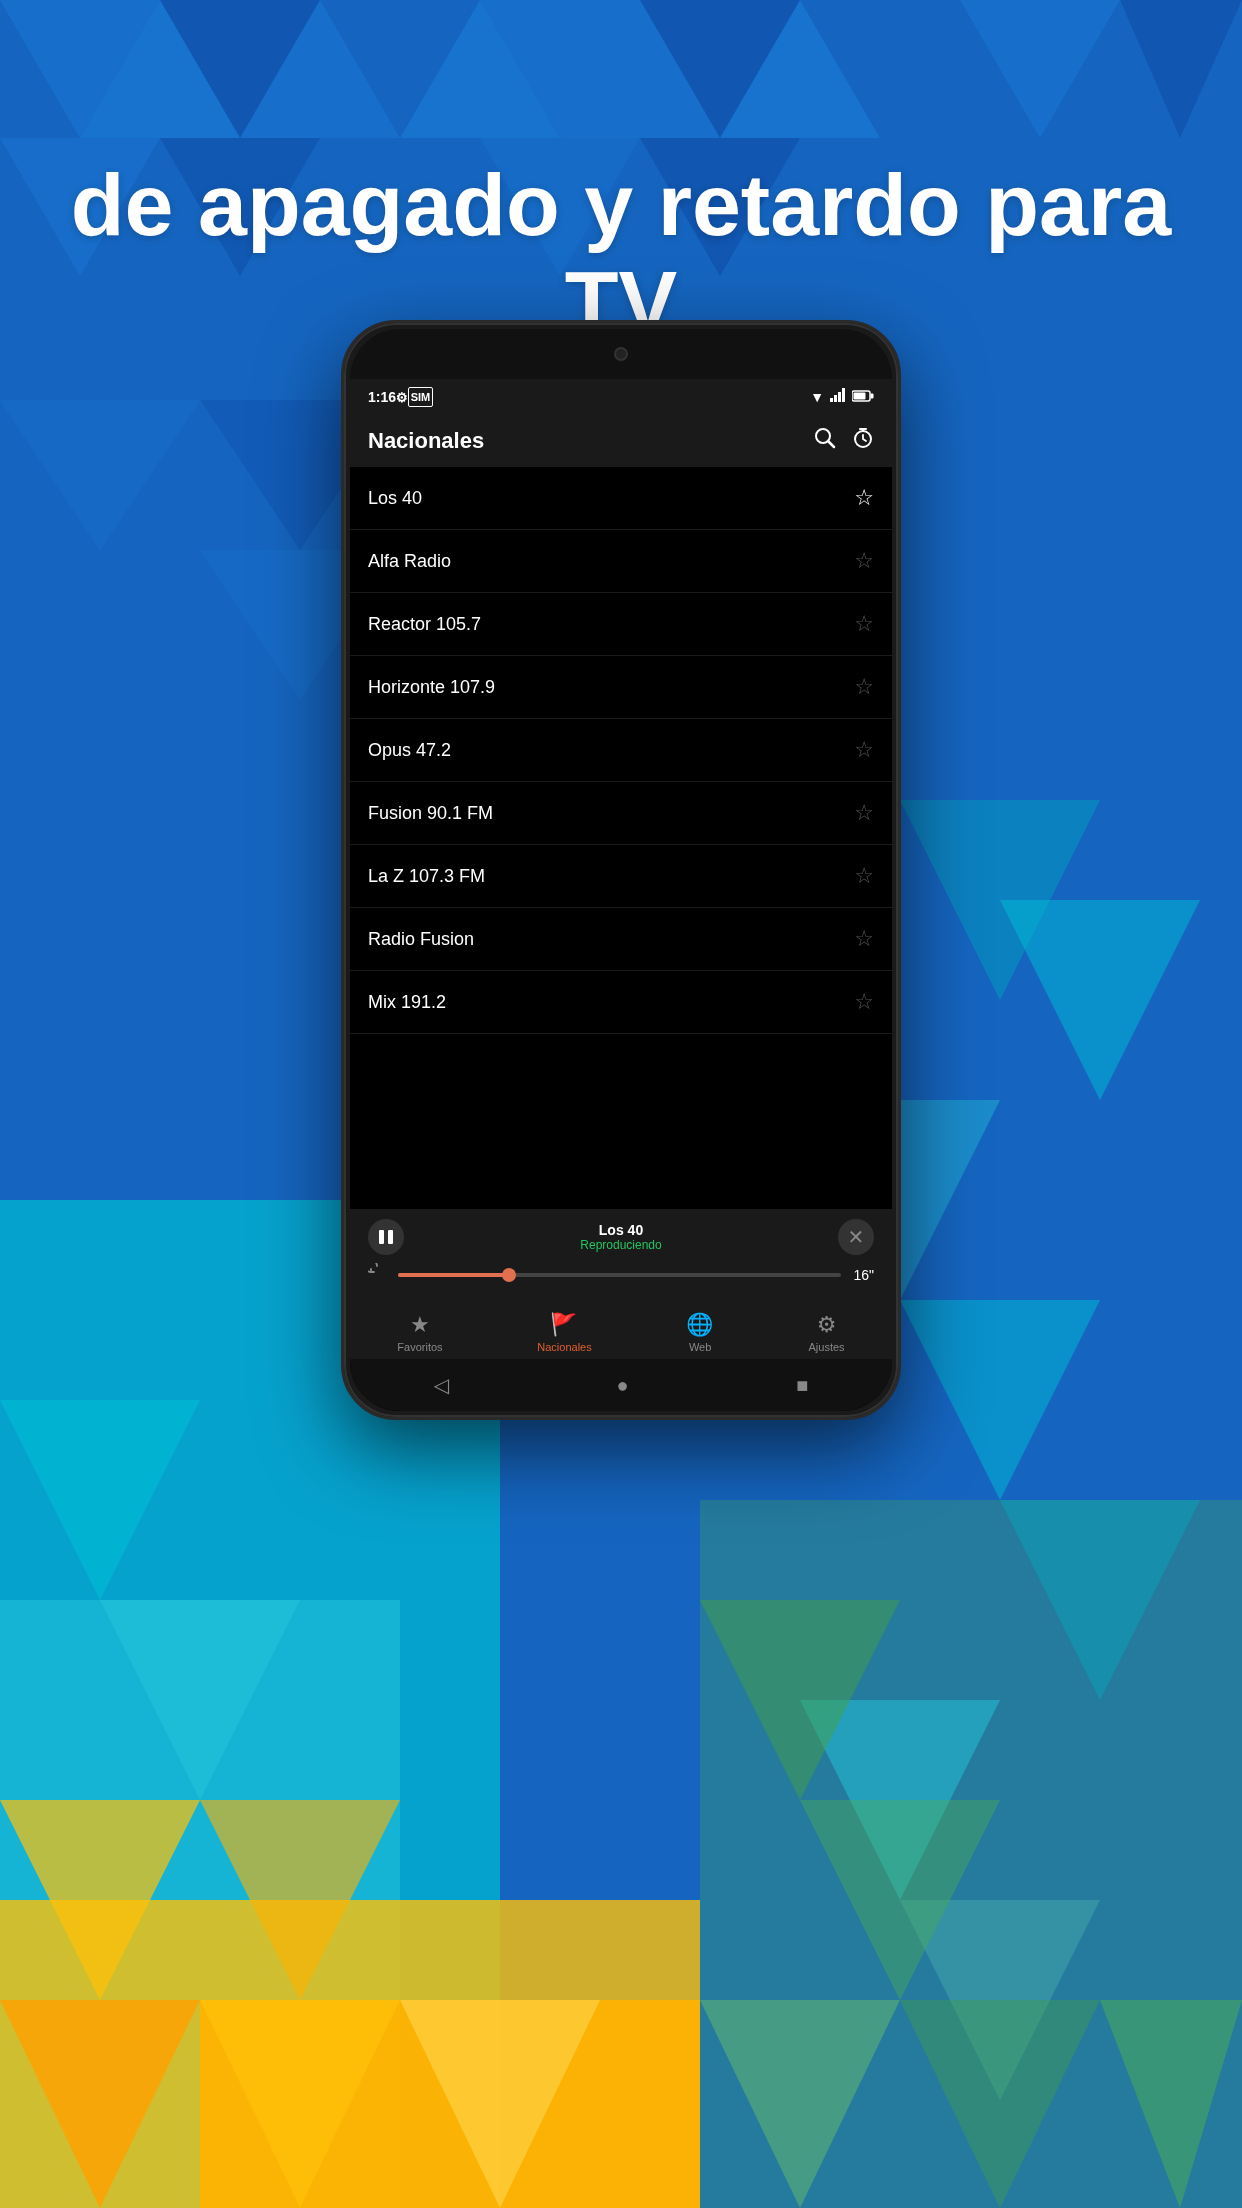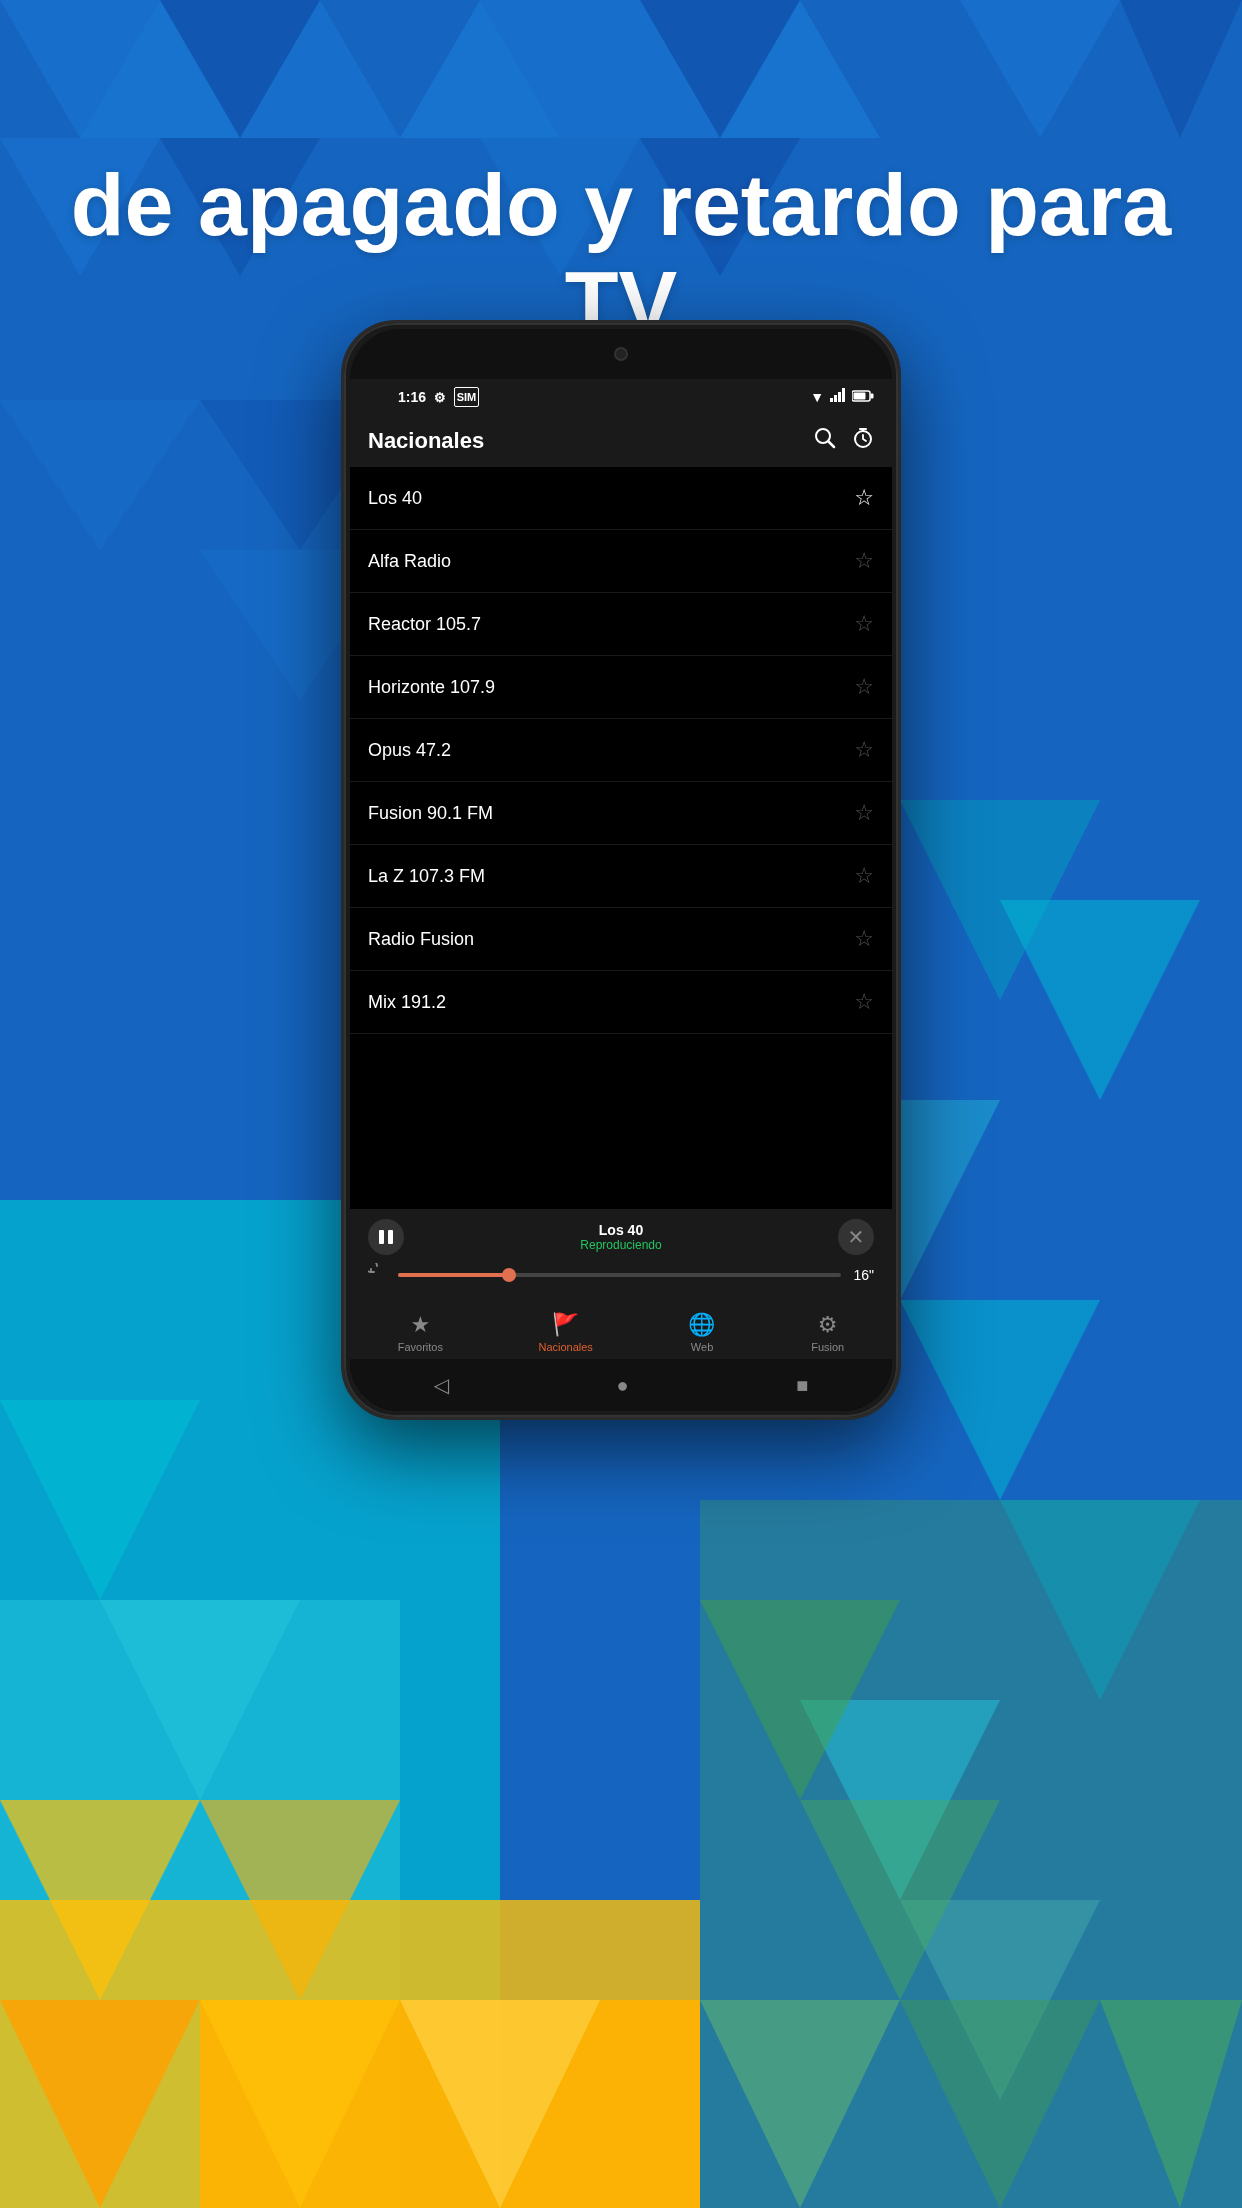--- a/index.html
+++ b/index.html
@@ -102,25 +102,23 @@
       justify-content: space-between;
       padding: 6px 18px;
       background: #1a1a1a;
       height: 36px;
       flex-shrink: 0;
     }
 
     .status-left {
       display: flex;
       align-items: center;
-      gap: 8px;
       color: white;
       font-size: 14px;
       font-weight: 600;
-      margin-left: 30px;
     }
 
     .status-right {
       display: flex;
       align-items: center;
       gap: 6px;
     }
 
     
     .app-header {
@@ -553,21 +551,21 @@
           <span class="nav-label active">Nacionales</span>
         </div>
 
         <div class="nav-item">
           <span class="nav-icon">🌐</span>
           <span class="nav-label">Web</span>
         </div>
 
         <div class="nav-item">
           <span class="nav-icon">⚙</span>
-          <span class="nav-label">Fusion</span>
+          <span class="nav-label">Ajustes</span>
         </div>
 
       </div>
 
       <div class="android-nav">
         <span class="android-btn">◁</span>
         <span class="android-btn">●</span>
         <span class="android-btn">■</span>
       </div>
 

